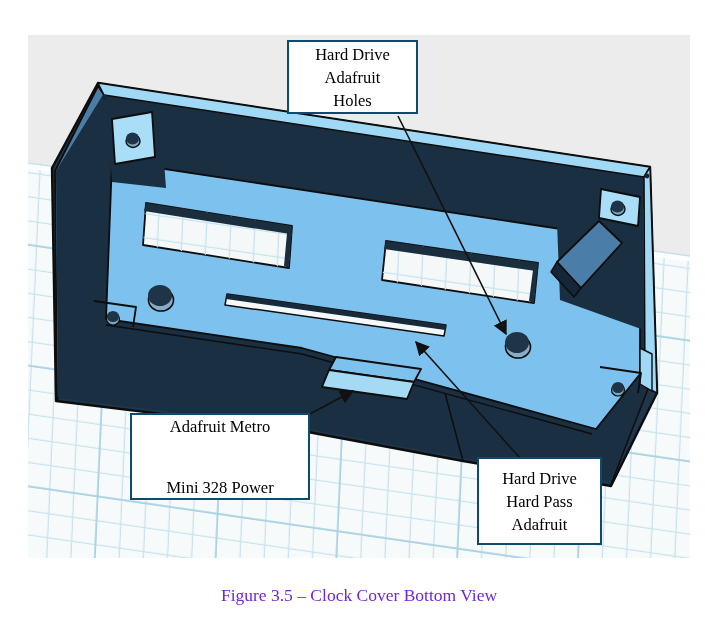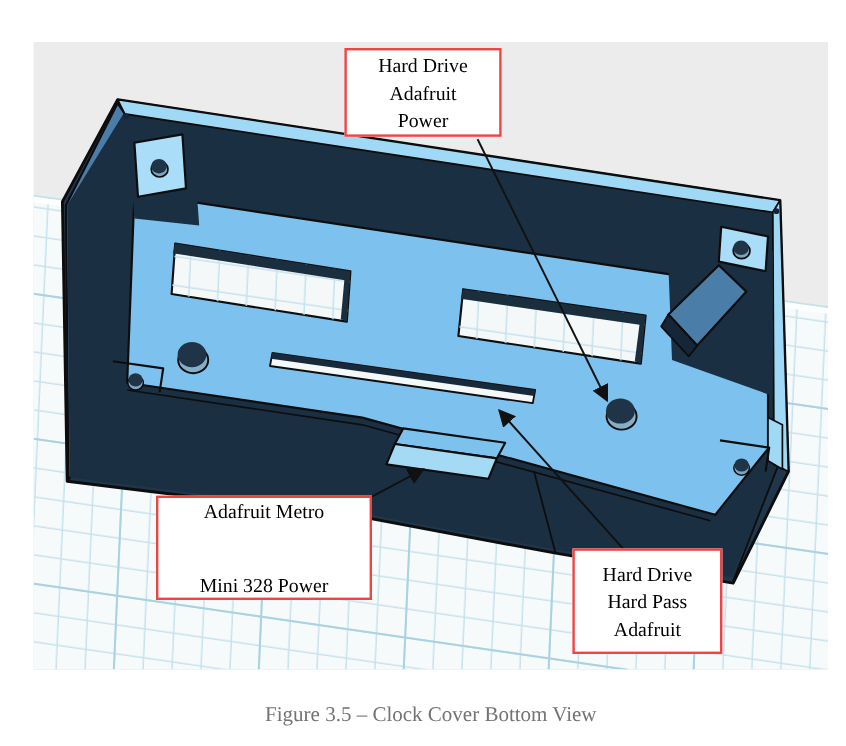--- a/index.html
+++ b/index.html
@@ -1,26 +1,26 @@
 <!DOCTYPE html>
 <html><head>
 <meta charset="utf-8">
 <style>
   html,body{margin:0;padding:0;background:#ffffff;}
   body{width:705px;height:622px;position:relative;font-family:"Liberation Serif","DejaVu Serif",serif;}
   .fig-image{position:absolute;left:28px;top:35px;width:662px;height:523px;background:#ececec;overflow:hidden;}
   .fig-image svg{display:block;}
-  .callout{position:absolute;background:#ffffff;border:2px solid #ef4444;box-sizing:border-box;
+  .callout{position:absolute;background:#ffffff;border:2px solid #0c4a6e;box-sizing:border-box;
            display:flex;flex-direction:column;justify-content:center;align-items:center;
            text-align:center;font-size:16.5px;line-height:23px;color:#000;z-index:5;}
   .callout-top   {left:287px;top:40px; width:131px;height:74px;}
   .callout-left  {left:130px;top:413px;width:180px;height:87px;gap:38px;}
   .callout-right {left:477px;top:457px;width:125px;height:88px;}
   .fig-caption{position:absolute;left:28px;top:585px;width:662px;text-align:center;
-               font-size:17.5px;color:#737373;}
+               font-size:17.5px;color:#6d28d9;}
 </style>
 </head>
 <body>
 
 <div class="fig-image">
 <svg width="662" height="523" viewBox="28 35 662 523" xmlns="http://www.w3.org/2000/svg">
   <defs>
     <pattern id="gpMinor" width="24" height="24" patternUnits="userSpaceOnUse" patternTransform="matrix(1,0.145,-0.045,1,0,0)">
       <path d="M23.4,0 V24 M0,23.4 H24" stroke="#c7e2ed" stroke-width="1.3" fill="none"></path>
     </pattern>
@@ -128,21 +128,21 @@
     <path d="M398,116 L506,334" marker-end="url(#ah)"></path>
     <path d="M520,458 L416,342" marker-end="url(#ah)"></path>
     <path d="M306,416 L353,391" marker-end="url(#ah)"></path>
   </g>
 </svg>
 </div>
 
 <div class="callout callout-top">
   <div>Hard Drive</div>
   <div>Adafruit</div>
-  <div>Power</div>
+  <div>Holes</div>
 </div>
 
 <div class="callout callout-left">
   <div>Adafruit Metro</div>
   <div>Mini 328 Power</div>
 </div>
 
 <div class="callout callout-right">
   <div>Hard Drive</div>
   <div>Hard Pass</div>

